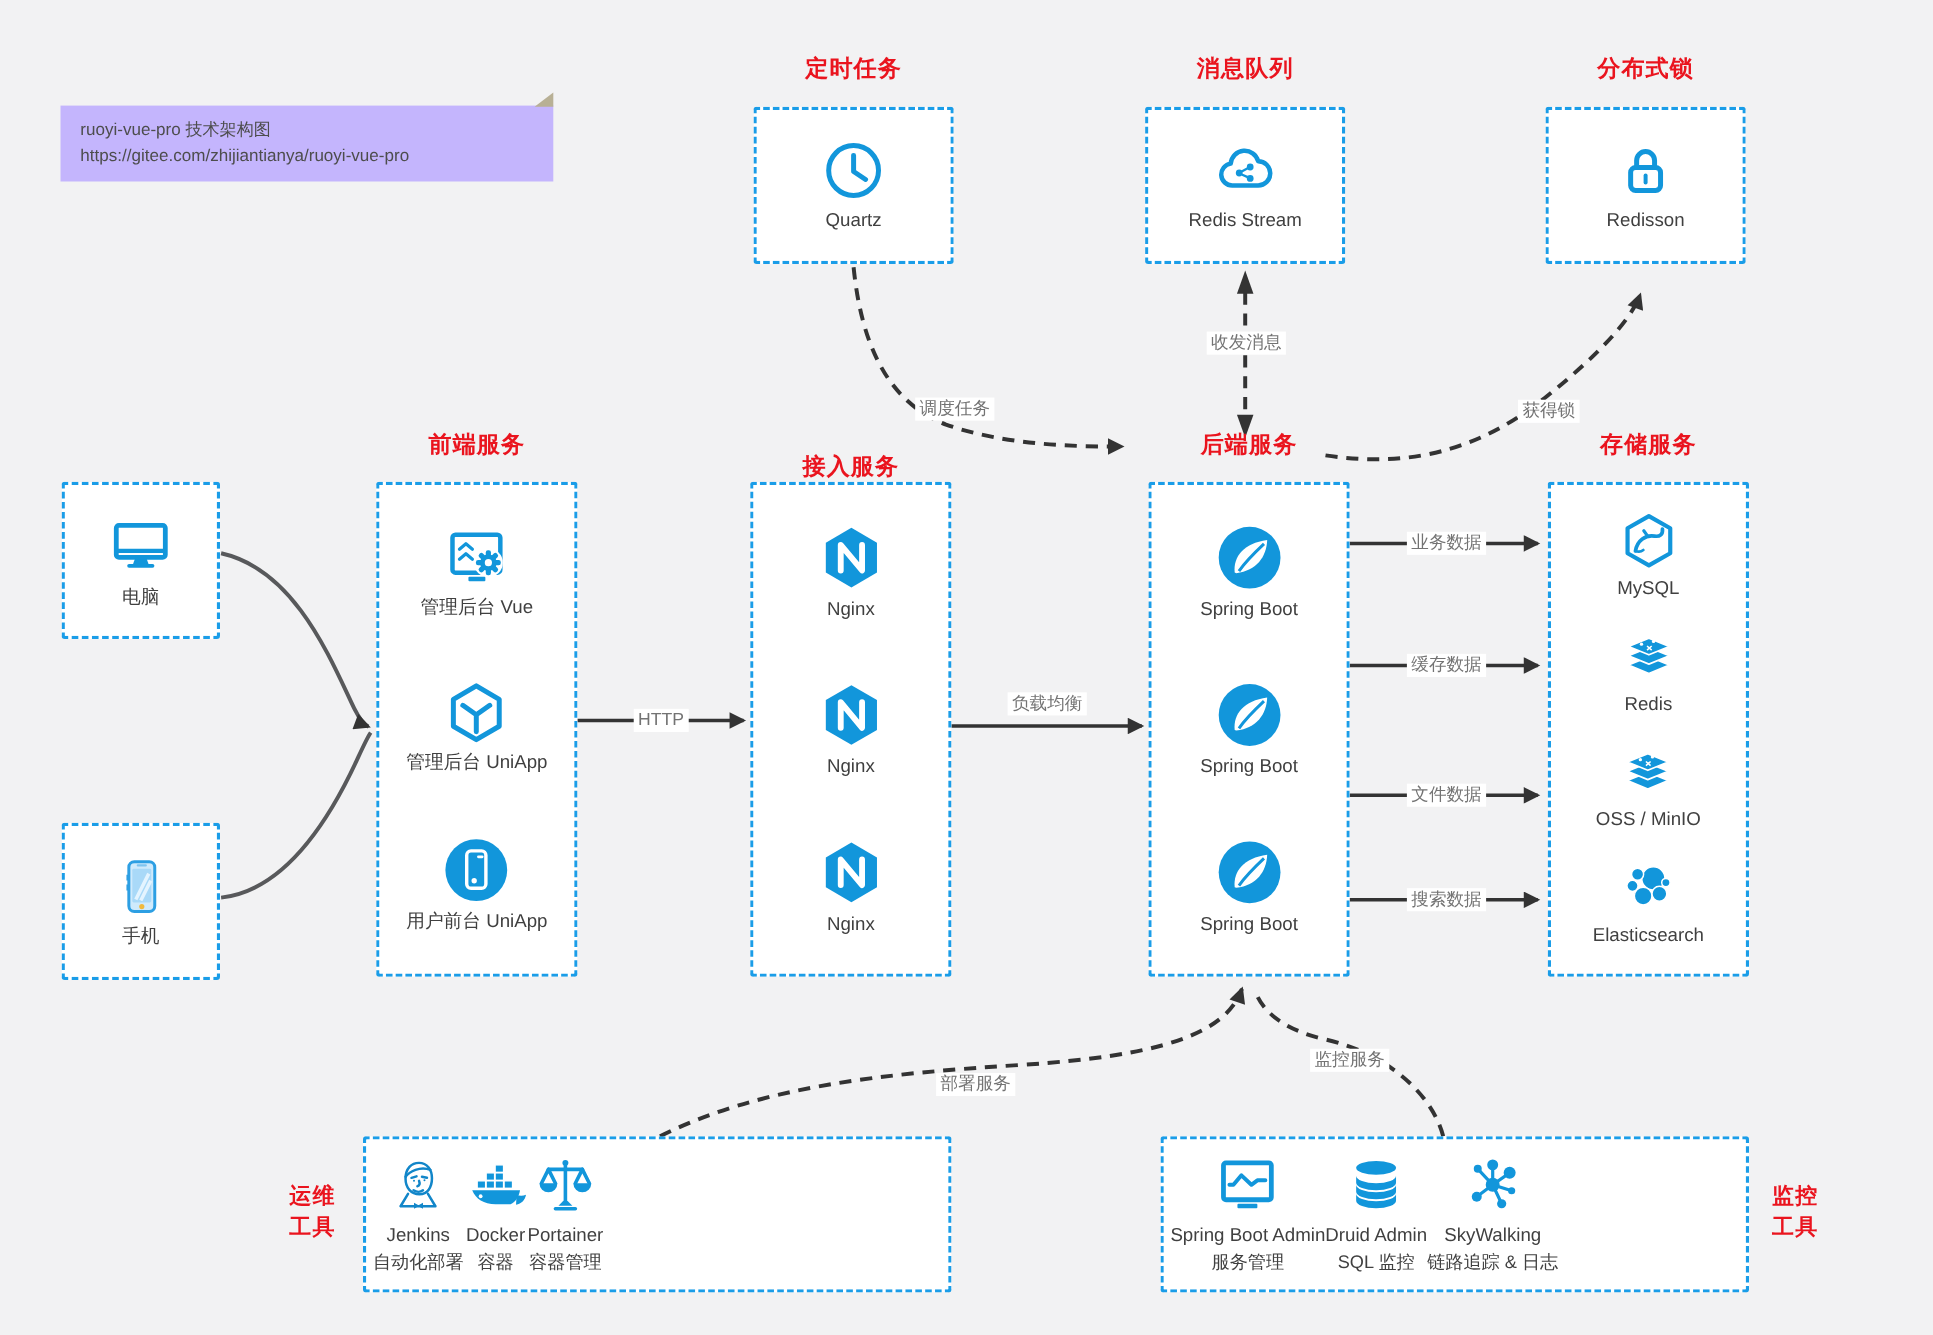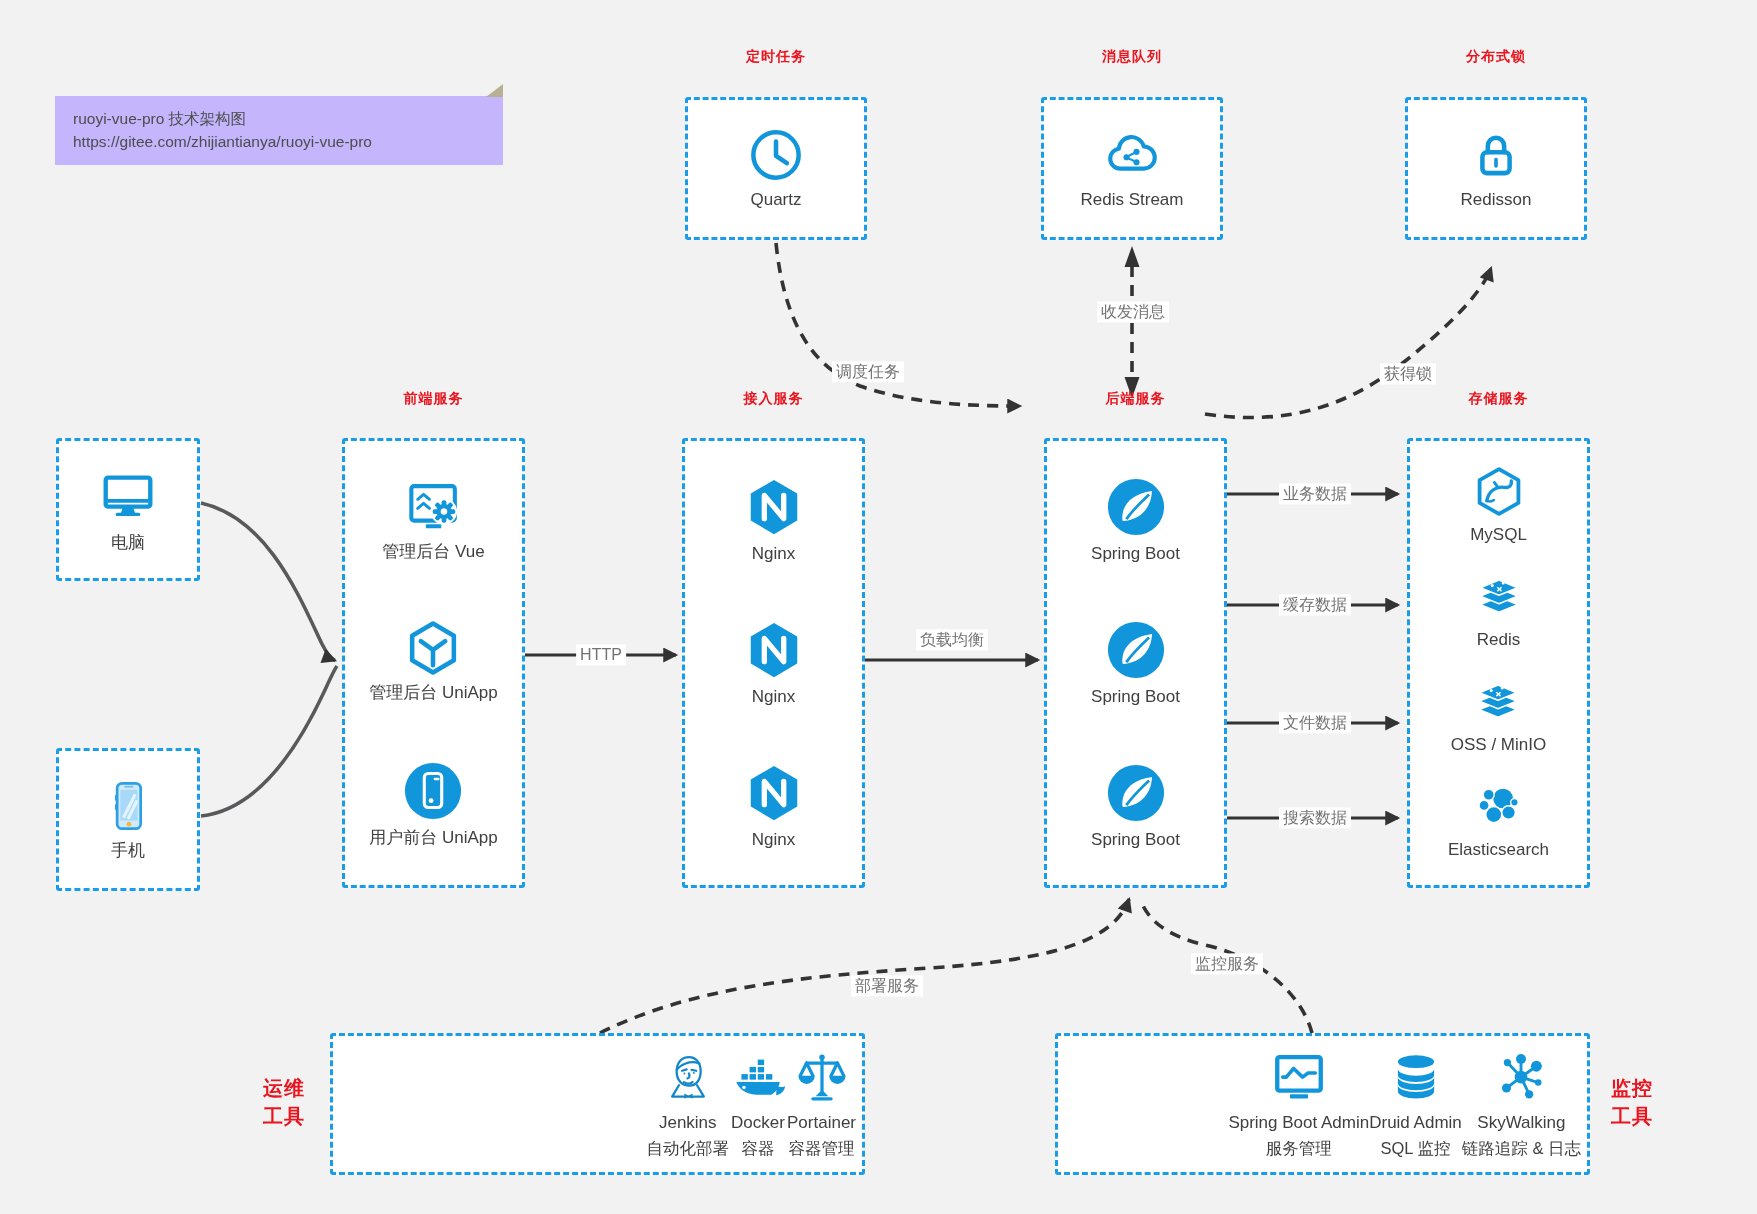--- a/index.html
+++ b/index.html
@@ -4,25 +4,25 @@
 <style>
   html,body{margin:0;padding:0;background:#f2f2f3;}
   .canvas{position:relative;width:1757px;height:1214px;background:#f2f2f3;overflow:hidden;
           font-family:"Liberation Sans","DejaVu Sans",sans-serif;}
   .overlay{position:absolute;left:0;top:0;z-index:1;}
   .gbox{position:absolute;background:#fff;border:3px dashed #1a9de8;border-radius:3px;
         box-sizing:border-box;display:flex;flex-direction:column;align-items:center;
         justify-content:space-around;padding:8px 0;z-index:2;}
   .gbox.single{justify-content:center;}
   .gbox.four{padding:12px 0;}
-  .gbox.row{flex-direction:row;justify-content:flex-end;align-items:center;padding:0 6px;}
+  .gbox.row{flex-direction:row;justify-content:flex-start;align-items:center;padding:0 6px;}
   .item{display:flex;flex-direction:column;align-items:center;gap:5px;}
   .lbl{font-size:17px;color:#404040;white-space:nowrap;line-height:1.25;}
   .sublbl{font-size:16.5px;color:#404040;white-space:nowrap;line-height:1.25;}
-  .title{position:absolute;z-index:2;font-size:14px;font-weight:bold;color:#ea141e;
+  .title{position:absolute;z-index:2;font-size:21px;font-weight:bold;color:#ea141e;
          text-align:center;white-space:nowrap;letter-spacing:1px;}
   .side-label{position:absolute;z-index:2;font-size:20px;font-weight:bold;color:#ea141e;
          text-align:center;line-height:28px;letter-spacing:1px;}
   .edge-label{position:absolute;z-index:3;transform:translate(-50%,-50%);background:#fff;
          font-size:16px;color:#737373;padding:1px 4px;white-space:nowrap;line-height:1.2;}
   .note{position:absolute;left:55px;top:96px;width:412px;z-index:2;background:#c4b5fd;
         padding:11px 18px;font-size:15.5px;color:#4d4d4d;line-height:1.5;}
   .note .fold{position:absolute;top:-12px;right:0px;width:0;height:0;
         border-left:17px solid transparent;border-bottom:13px solid #b8b095;}
   .ic{width:58px;height:58px;display:block;}
@@ -223,21 +223,21 @@
   <div class="note">
     <span class="fold"></span>
     <div>ruoyi-vue-pro 技术架构图</div>
     <div>https://gitee.com/zhijiantianya/ruoyi-vue-pro</div>
   </div>
 
   <div class="title" style="left:685px;top:48px;width:182px">定时任务</div>
   <div class="title" style="left:1041px;top:48px;width:182px">消息队列</div>
   <div class="title" style="left:1405px;top:48px;width:182px">分布式锁</div>
   <div class="title" style="left:342px;top:390px;width:183px">前端服务</div>
-  <div class="title" style="left:682px;top:390px;width:183px">接入服务</div>
+  <div class="title" style="left:682px;top:410px;width:183px">接入服务</div>
   <div class="title" style="left:1044px;top:390px;width:183px">后端服务</div>
   <div class="title" style="left:1407px;top:390px;width:183px">存储服务</div>
 
   <div class="gbox single" style="left:685px;top:97px;width:182px;height:143px">
     <div class="item">
       <span>
           <svg class="ic">
             <use href="#sym-clock"></use>
           </svg>
         </span>

